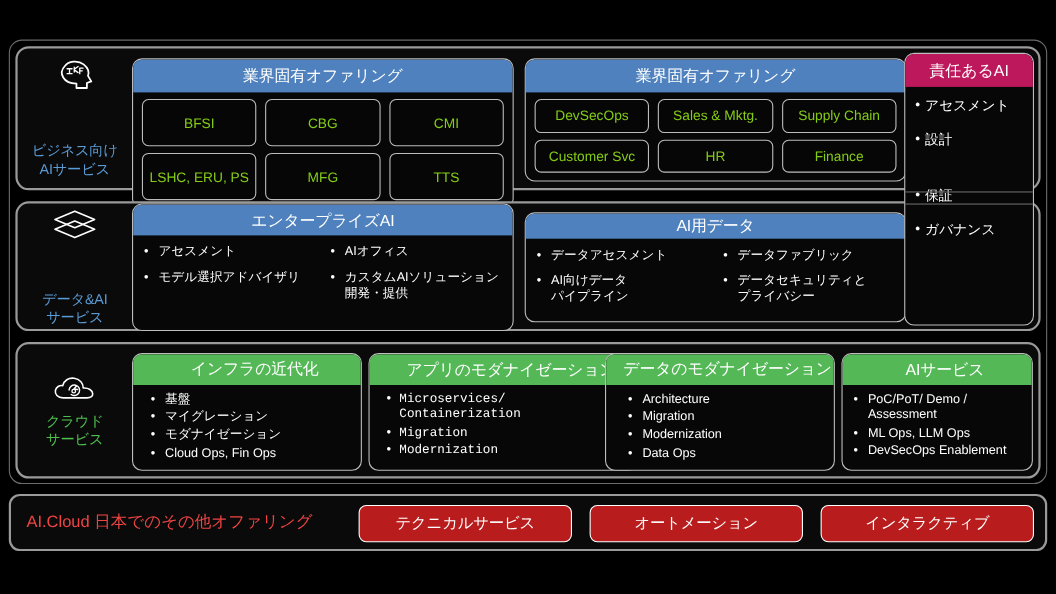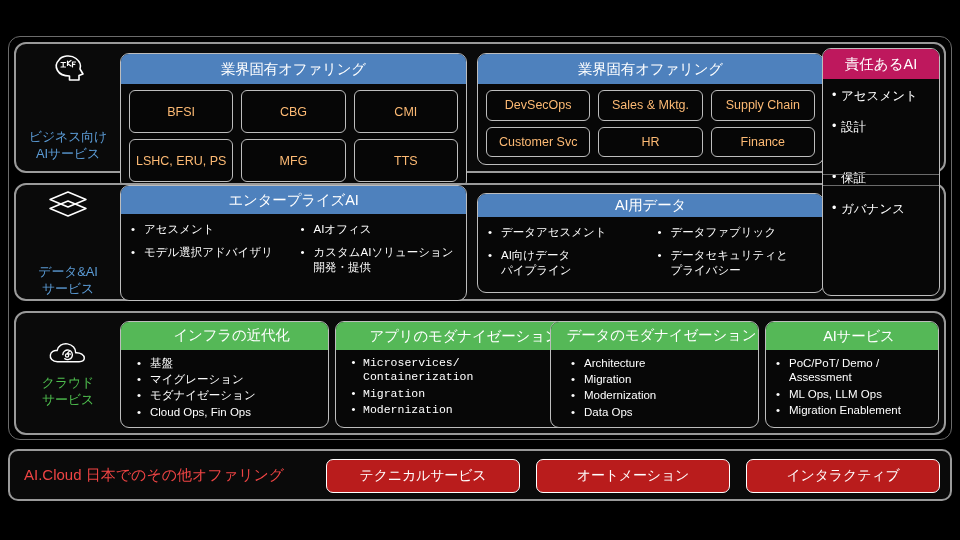--- a/index.html
+++ b/index.html
@@ -81,21 +81,21 @@
     display: grid;
     grid-template-columns: repeat(3, 1fr);
     gap: 6px 8px;
     padding: 6px 8px 7px 8px;
     height: 100%;
   }
   .chip {
     border: 1px solid #bdbdbd;
     border-radius: 6px;
     background: #060606;
-    color: #fdba74;
+    color: #84cc16;
     font-size: 12.5px;
     display: flex; align-items: center; justify-content: center;
     text-align:center;
   }
 
   
   .bul-cols {
     display: grid;
     gap: 0 10px;
     padding: 8px 6px 6px 10px;
@@ -413,21 +413,21 @@
                 <span class="dot">•</span>
                 <span class="txt">PoC/PoT/ Demo /
 Assessment</span>
               </div>
             <div class="bul bul-tight">
                 <span class="dot">•</span>
                 <span class="txt">ML Ops, LLM Ops</span>
               </div>
             <div class="bul bul-tight">
                 <span class="dot">•</span>
-                <span class="txt">Migration Enablement</span>
+                <span class="txt">DevSecOps Enablement</span>
               </div>
           </div>
         </div>
       </div>
     </div>
   </div>
 
   <div id="band-4">
     <div class="bottom-title">AI.Cloud 日本でのその他オファリング</div>
     <div class="pill" id="pill-0">テクニカルサービス</div>

